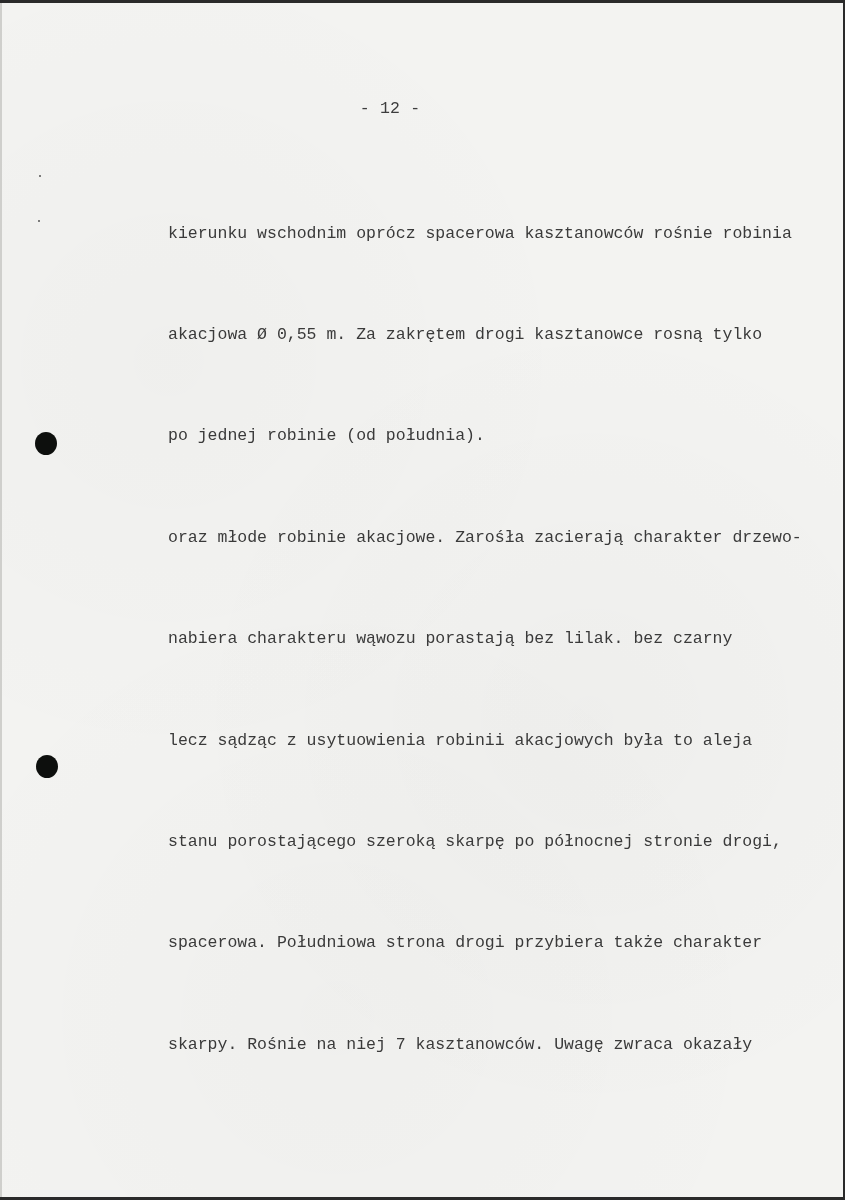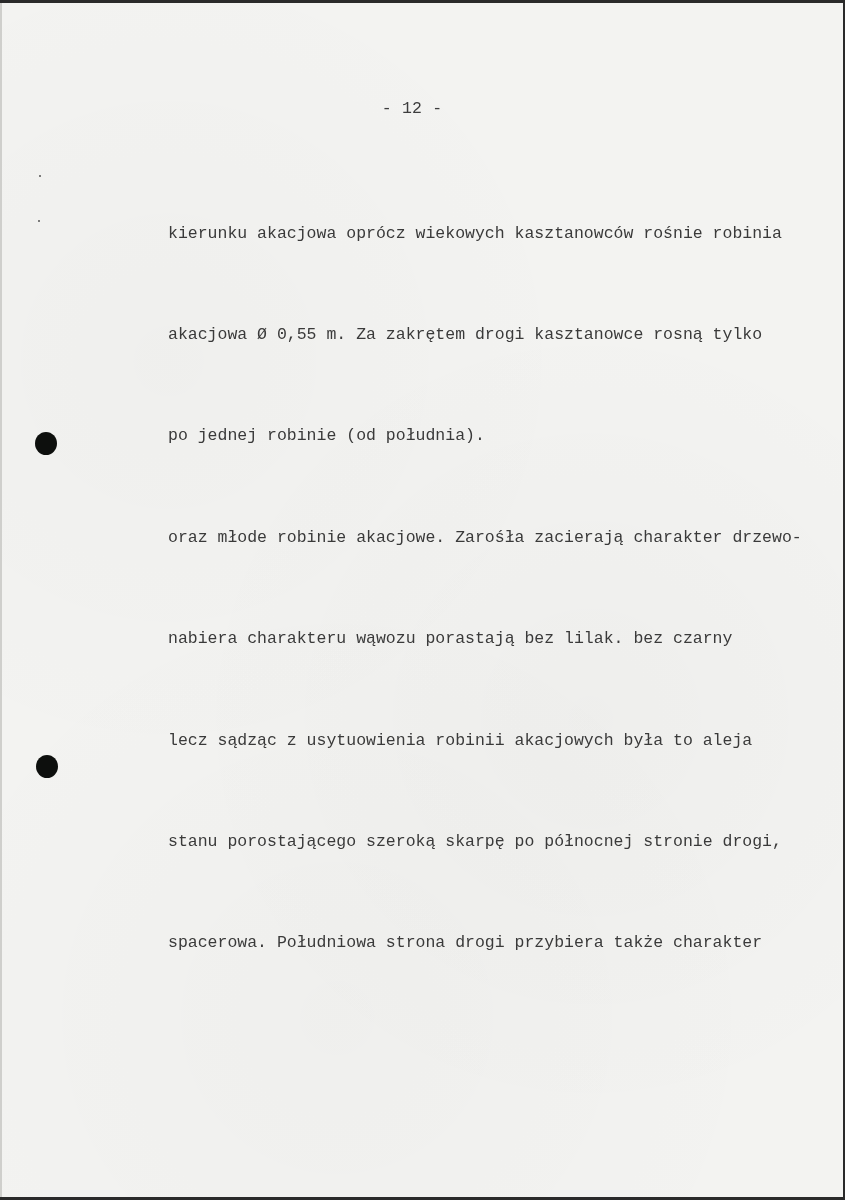--- a/index.html
+++ b/index.html
@@ -15,21 +15,21 @@
       radial-gradient(circle at 70% 60%, rgba(0,0,0,0.02) 0, transparent 45%),
       radial-gradient(circle at 40% 85%, rgba(0,0,0,0.015) 0, transparent 40%);
   }
   .left-edge {
     position: absolute; left: 0; top: 0; width: 2px; height: 100%;
     background: #cfcfcc;
   }
   .page-number {
     position: absolute; top: 96px; left: 0; width: 780px; text-align: center;
     font-family: "Liberation Mono", "DejaVu Sans Mono", monospace;
-    font-size: 16.5px; color: #3d3d3d; letter-spacing: 0.2px; padding-left: 22px;
+    font-size: 16.5px; color: #3d3d3d; letter-spacing: 0.2px;
   }
   .body-text {
     position: absolute; left: 168px; top: 146px;
     font-family: "Liberation Mono", "DejaVu Sans Mono", monospace;
     font-size: 16.5px; line-height: 33.8px; color: #3a3a3a;
     white-space: pre;
   }
   .line { display: block; height: 33.8px; }
   .punch-hole {
     position: absolute; width: 22px; height: 23px; border-radius: 50%;
@@ -48,26 +48,27 @@
 
   <div class="speck" style="left:39px; top:172px;"></div>
   <div class="speck" style="left:38px; top:217px;"></div>
 
   <div class="punch-hole" style="left:35px; top:429px;"></div>
   <div class="punch-hole" style="left:36px; top:752px;"></div>
 
   <div class="page-number">- 12 -</div>
 
   <div class="body-text">
-    <span class="line">kierunku akacjowa oprócz wiekowych kasztanowców rośnie robinia</span>
+    <span class="line">kierunku wschodnim oprócz spacerowa kasztanowców rośnie robinia</span>
     <span class="line">akacjowa Ø 0,55 m. Za zakrętem drogi kasztanowce rosną tylko</span>
     <span class="line">po jednej robinie (od południa).</span>
     <span class="line">oraz młode robinie akacjowe. Zarośła zacierają charakter drzewo-</span>
     <span class="line">nabiera charakteru wąwozu porastają bez lilak. bez czarny</span>
     <span class="line">lecz sądząc z usytuowienia robinii akacjowych była to aleja</span>
     <span class="line">stanu porostającego szeroką skarpę po północnej stronie drogi,</span>
     <span class="line">spacerowa. Południowa strona drogi przybiera także charakter</span>
+    <span class="line">skarpy. Rośnie na niej 7 kasztanowców. Uwagę zwraca okazały</span>
     
     
     
     
   </div>
 </div>
 
 </body></html>

